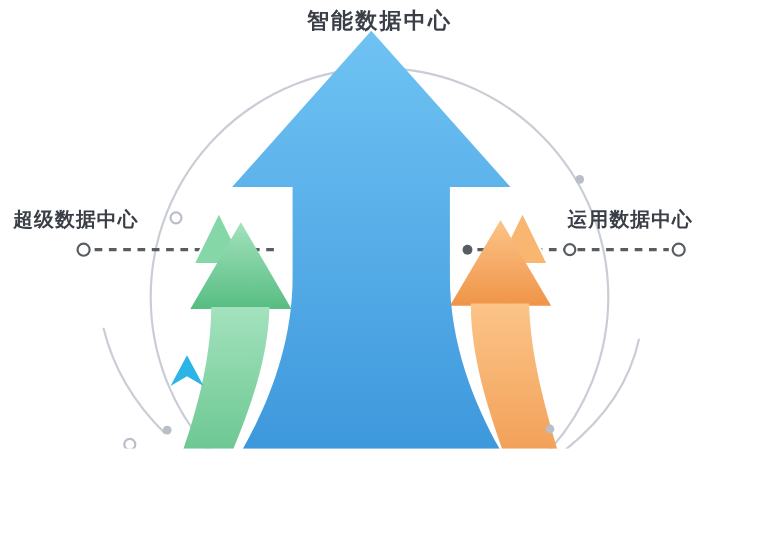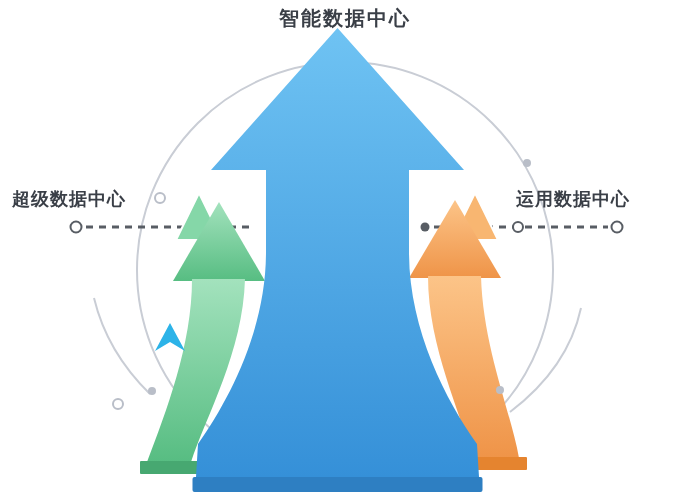--- a/index.html
+++ b/index.html
@@ -4,21 +4,21 @@
 <style>
   html, body {
     margin: 0;
     padding: 0;
     background: #ffffff;
     font-family: "Liberation Sans", sans-serif;
   }
   .stage {
     position: relative;
     width: 689px;
-    height: 500px;
+    height: 408px;
     background: #ffffff;
     overflow: hidden;
   }
   svg { display: block; }
   text {
     font-family: "Liberation Sans", sans-serif;
     font-weight: 600;
   }
   .lbl-top  { font-size: 20px; letter-spacing: 2px; }
   .lbl-side { font-size: 18px; letter-spacing: 1px; }

